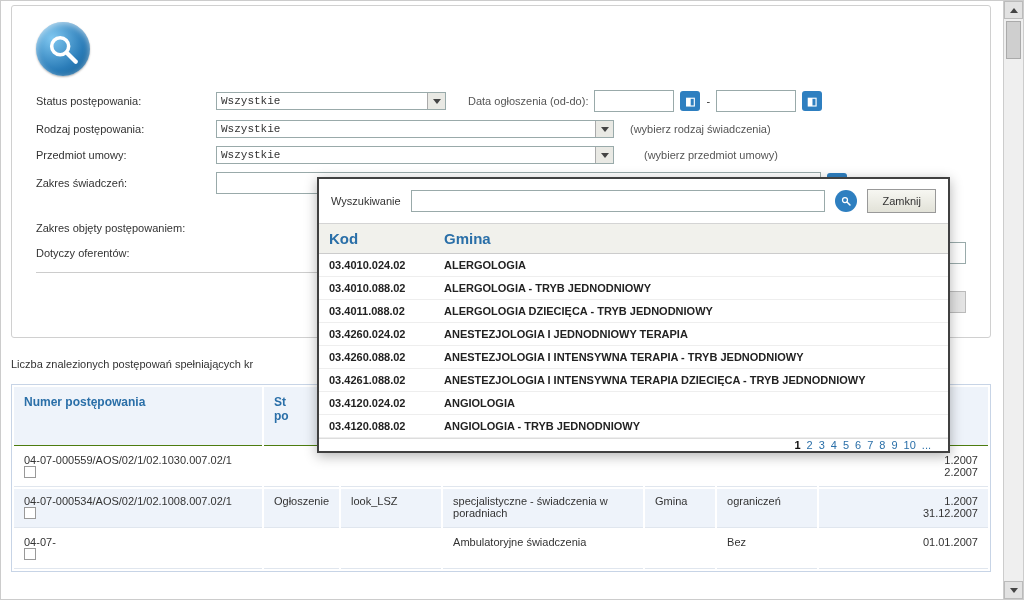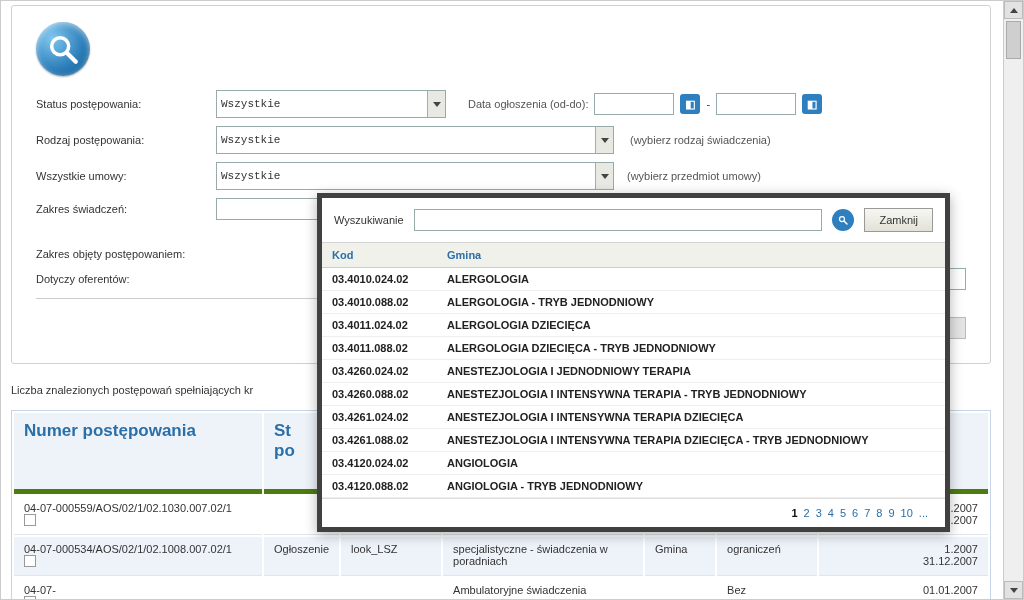--- a/index.html
+++ b/index.html
@@ -9,49 +9,49 @@
   .outer { padding: 0 10px 10px 10px; }
   .search-panel { background: #fff; border: 1px solid #d0d0d0; border-radius: 3px; padding: 16px 24px 24px 24px; margin-top: 4px; position: relative; }
   .panel-head { display: flex; align-items: flex-start; gap: 14px; margin-bottom: 14px; }
   .mag-icon { width: 54px; height: 54px; border-radius: 50%; background: radial-gradient(circle at 30% 30%, #7fc7f0, #2a7cb8 60%, #155a8a); display:flex; align-items:center; justify-content:center; flex-shrink:0; box-shadow: inset 0 2px 6px rgba(255,255,255,0.6), 0 1px 2px rgba(0,0,0,0.3);}
   .mag-icon svg { width: 34px; height: 34px; }
   .panel-title { color: #2a6fa8; font-weight: bold; font-size: 12px; margin-bottom: 4px; }
   .panel-subtitle { color: #555; font-size: 11px; }
   .form-row { display: flex; align-items: center; margin-bottom: 8px; }
   .form-label { width: 180px; color: #333; }
   .form-ctl { flex: 1; display:flex; align-items:center; gap:6px; }
-  .select-box { border: 1px solid #9aa; background:#fff; height:28px; display:flex; align-items:center; padding:0 4px; font-family: "Courier New", monospace; font-size:11px; position:relative; }
+  .select-box { border: 1px solid #9aa; background:#fff; height:18px; display:flex; align-items:center; padding:0 4px; font-family: "Courier New", monospace; font-size:11px; position:relative; }
   .select-wide { width: 230px; }
   .select-full { width: 398px; }
   .dd-btn { position:absolute; right:0; top:0; bottom:0; width:18px; background:#e9e9e4; border-left:1px solid #aaa; display:flex; align-items:center; justify-content:center; }
   .aux-label { color:#555; }
   .date-in { width:80px; height:22px; border:1px solid #9aa; background:#fff; }
   .cal-btn { width:20px; height:20px; border-radius:3px; background:#2e7fc0; color:#fff; display:flex; align-items:center; justify-content:center; font-weight:bold; font-size:11px; }
   .scope-input { width: 605px; height:22px; border:1px solid #9aa; }
   .scope-btn { width:20px; height:20px; border-radius:3px; background:#2e7fc0; color:#fff; display:flex;align-items:center;justify-content:center; }
   .ghost-btn { width:24px; height:22px; background:#e4e4e4; border:1px solid #bbb; margin-top:8px; }
   .hr { border-top:1px solid #ccc; margin:6px 0 10px 0; width: 55%; }
   .count-line { color:#333; margin: 20px 0 14px 0; }
   .results { width:100%; border:1px solid #c7d4e6; }
-  .results thead th { background:#eef3fa; color:#2a6fa8; font-weight:bold; text-align:left; padding:8px 10px; border-bottom:5px solid #4d7c0f; font-size:17px; vertical-align:top; }
+  .results thead th { background:#eef3fa; color:#2a6fa8; font-weight:bold; text-align:left; padding:8px 10px; border-bottom:1px solid #4d7c0f; font-size:12px; vertical-align:top; }
   .results tbody td { padding:6px 10px; border-bottom:1px solid #e0e6ee; font-size:11px; vertical-align:top; color:#333; }
   .results tbody tr.alt { background:#eef3fa; }
   .doc-icon { width:12px; height:12px; display:inline-block; border:1px solid #999; background:#fff; }
   
-  .popup { position:absolute; left:316px; top:192px; width:633px; background:#fff; border:5px solid #404040; box-shadow:0 3px 12px rgba(0,0,0,0.3); z-index:50; }
+  .popup { position:absolute; left:316px; top:176px; width:633px; background:#fff; border:2px solid #404040; box-shadow:0 3px 12px rgba(0,0,0,0.3); z-index:50; }
   .popup-top { padding:10px 12px; display:flex; align-items:center; gap:10px; border-bottom:1px solid #d4d4d4; }
   .popup-top input { flex:1; height:22px; border:1px solid #9aa; padding:0 4px; font-size:11px; }
   .srch-btn { width:22px; height:22px; border-radius:11px; background:#2e7fc0; display:flex; align-items:center; justify-content:center; }
   .srch-btn svg { width:12px; height:12px; }
   .close-btn { height:24px; padding:0 14px; background:linear-gradient(#f7f7f2,#e2e2d8); border:1px solid #999; font-size:11px; color:#333; }
   .grid { width:100%; border-collapse:collapse; }
-  .grid thead th { background:#f1f1ec; color:#2a6fa8; font-weight:bold; font-size:11px; text-align:left; padding:6px 10px; border-bottom:1px solid #ccc; }
+  .grid thead th { background:#f1f1ec; color:#2a6fa8; font-weight:bold; font-size:15px; text-align:left; padding:6px 10px; border-bottom:1px solid #ccc; }
   .grid tbody td { padding:5px 10px; font-size:11px; color:#222; border-bottom:1px solid #eee; font-weight:bold; }
   .grid tbody td.kod { width:115px; }
-  .pager { text-align:right; padding:8px 14px; font-size:11px; border-top:1px solid #ddd; }
+  .pager { text-align:right; padding:0 14px; font-size:11px; border-top:1px solid #ddd; }
   .pager span { color:#2a6fa8; margin:0 3px; cursor:pointer; }
   .pager span.cur { color:#111; font-weight:bold; }
   
   .outer-sb { position:absolute; right:0; top:0; bottom:0; width:20px; background:#efefef; border-left:1px solid #ccc; }
   .outer-sb .up, .outer-sb .dn { height:18px; background:#e2e2e2; border:1px solid #bbb; display:flex; align-items:center; justify-content:center; font-size:8px; color:#555;}
   .outer-sb .thumb { position:absolute; left:2px; right:2px; top:20px; height:38px; background:#cfcfcf; border:1px solid #aaa; }
   .chev { width:0;height:0;border-left:4px solid transparent;border-right:4px solid transparent; }
   .chev.d { border-top:5px solid #444; }
   .chev.u { border-bottom:5px solid #444; }
 </style>
@@ -97,29 +97,29 @@
               <span>Wszystkie</span>
               <div class="dd-btn">
                   <div class="chev d"></div>
                 </div>
             </div>
             <span class="aux-label" style="margin-left:10px">(wybierz rodzaj świadczenia)</span>
           </div>
         </div>
 
         <div class="form-row">
-          <div class="form-label">Wszystkie umowy:</div>
+          <div class="form-label">Przedmiot umowy:</div>
           <div class="form-ctl">
             <div class="select-box select-full">
               <span>Wszystkie</span>
               <div class="dd-btn">
                   <div class="chev d"></div>
                 </div>
             </div>
-            <span class="aux-label" style="margin-left:7px">(wybierz przedmiot umowy)</span>
+            <span class="aux-label" style="margin-left:24px">(wybierz przedmiot umowy)</span>
           </div>
         </div>
 
         <div class="form-row">
           <div class="form-label">Zakres świadczeń:</div>
           <div class="form-ctl">
             <input class="scope-input" style="">
             <div class="scope-btn">?</div>
           </div>
         </div>
@@ -210,38 +210,30 @@
       <tbody id="popup-body">
           <tr>
             <td class="kod">03.4010.024.02</td>
             <td>ALERGOLOGIA</td>
           </tr>
           <tr>
             <td class="kod">03.4010.088.02</td>
             <td>ALERGOLOGIA - TRYB JEDNODNIOWY</td>
           </tr>
           <tr>
-            <td class="kod">03.4011.024.02</td>
-            <td>ALERGOLOGIA DZIECIĘCA</td>
-          </tr>
-          <tr>
             <td class="kod">03.4011.088.02</td>
             <td>ALERGOLOGIA DZIECIĘCA - TRYB JEDNODNIOWY</td>
           </tr>
           <tr>
             <td class="kod">03.4260.024.02</td>
             <td>ANESTEZJOLOGIA I JEDNODNIOWY TERAPIA</td>
           </tr>
           <tr>
             <td class="kod">03.4260.088.02</td>
             <td>ANESTEZJOLOGIA I INTENSYWNA TERAPIA - TRYB JEDNODNIOWY</td>
-          </tr>
-          <tr>
-            <td class="kod">03.4261.024.02</td>
-            <td>ANESTEZJOLOGIA I INTENSYWNA TERAPIA DZIECIĘCA</td>
           </tr>
           <tr>
             <td class="kod">03.4261.088.02</td>
             <td>ANESTEZJOLOGIA I INTENSYWNA TERAPIA DZIECIĘCA - TRYB JEDNODNIOWY</td>
           </tr>
           <tr>
             <td class="kod">03.4120.024.02</td>
             <td>ANGIOLOGIA</td>
           </tr>
           <tr>

